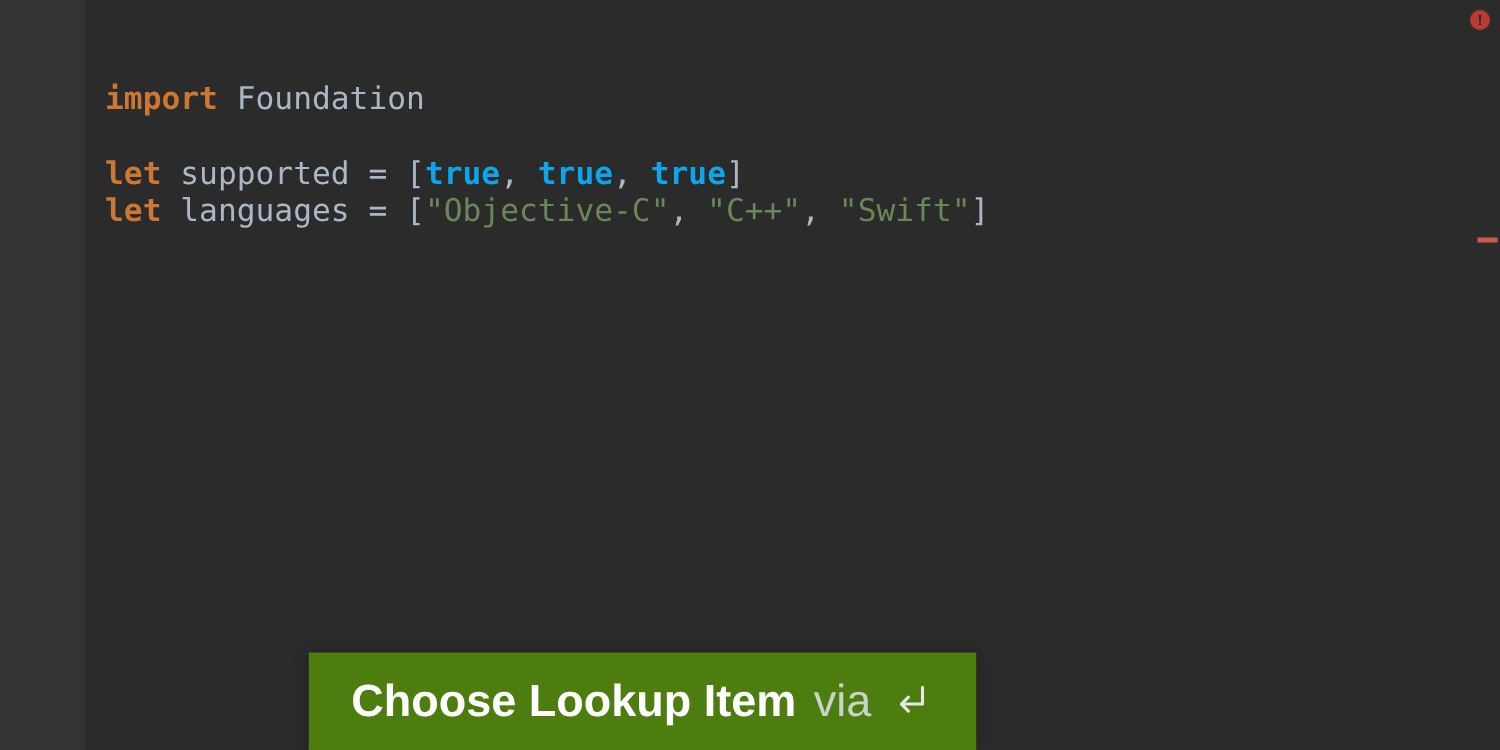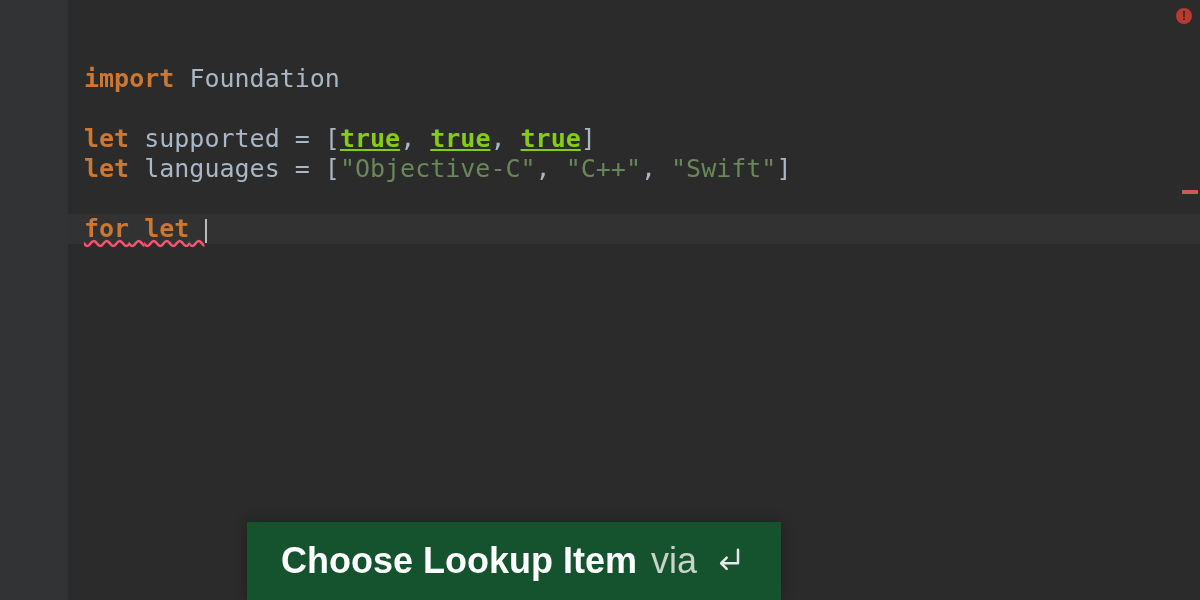--- a/index.html
+++ b/index.html
@@ -27,21 +27,21 @@
       height: 100%;
       background: #2b2b2b;
       padding: 24px 0 16px 16px;
       font-size: 25px;
       line-height: 30px;
       margin-top: 40px;
     }
     .line { white-space: pre; color: #a9b7c6; }
     .kw { color: #cc7832; font-weight: bold; }
     .ident { color: #a9b7c6; }
-    .lit { color: #84cc16; font-weight: bold; text-decoration: underline; }
+    .lit { color: #0ea5e9; font-weight: bold; }
     .str { color: #6a8759; }
     .punct { color: #a9b7c6; }
     .current-line {
       background: #323232;
       position: relative;
       margin-left: -16px;
       padding-left: 16px;
       width: calc(100% + 16px);
     }
     .error-underline {
@@ -81,21 +81,21 @@
       color: #2b2b2b;
       font-size: 12px;
       font-weight: bold;
       font-family: sans-serif;
     }
     .hint-banner {
       position: absolute;
       left: 247px;
       bottom: 0;
       padding: 18px 34px;
-      background: #14532d;
+      background: #4d7c0f;
       color: #e8e8e8;
       font-family: -apple-system, 'Segoe UI', sans-serif;
       font-size: 36px;
       display: flex;
       align-items: center;
       gap: 14px;
       box-shadow: 0 0 12px rgba(0,0,0,0.3);
     }
     .hint-banner .strong { font-weight: 600; color: #ffffff; }
     .hint-banner .via { color: #c8d4c9; text-align: center; }
@@ -109,21 +109,20 @@
 <body>
 
 <div class="gutter"></div>
 
 <div class="editor">
   <div class="line"><span class="kw">import</span> <span class="ident">Foundation</span></div>
   <div class="line"> </div>
   <div class="line"><span class="kw">let</span> <span class="ident">supported</span><span class="punct"> = [</span><span class="lit">true</span><span class="punct">, </span><span class="lit">true</span><span class="punct">, </span><span class="lit">true</span><span class="punct">]</span></div>
   <div class="line"><span class="kw">let</span> <span class="ident">languages</span><span class="punct"> = [</span><span class="str">"Objective-C"</span><span class="punct">, </span><span class="str">"C++"</span><span class="punct">, </span><span class="str">"Swift"</span><span class="punct">]</span></div>
   <div class="line"> </div>
-  <div class="line current-line"><span class="kw error-underline">for</span><span class="error-underline"> </span><span class="kw error-underline">let</span><span class="error-underline"> </span><span class="cursor"></span></div>
 </div>
 
 <div class="error-badge"></div>
 <div class="error-stripe"></div>
 
 <div class="hint-banner">
   <span class="strong">Choose Lookup Item</span>
   <span class="via">via</span>
   <span class="enter-icon">
     <svg viewBox="0 0 32 32" fill="none" stroke="#e8e8e8" stroke-width="2.2" stroke-linecap="round" stroke-linejoin="round">

